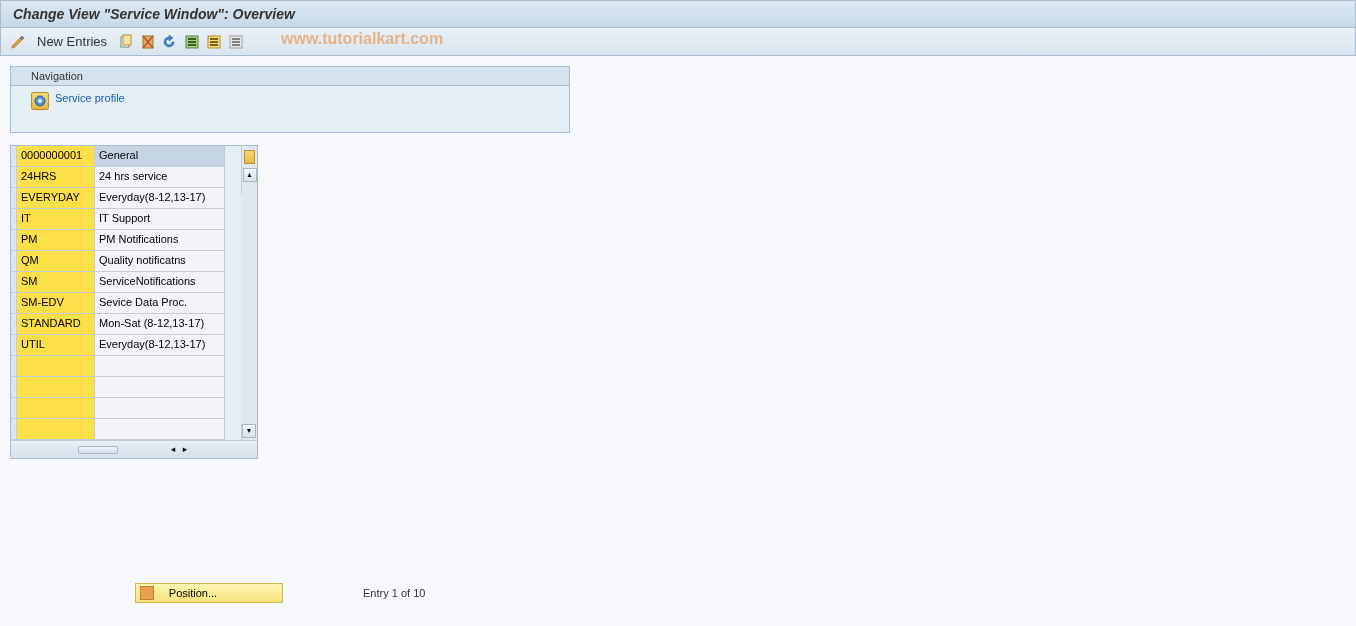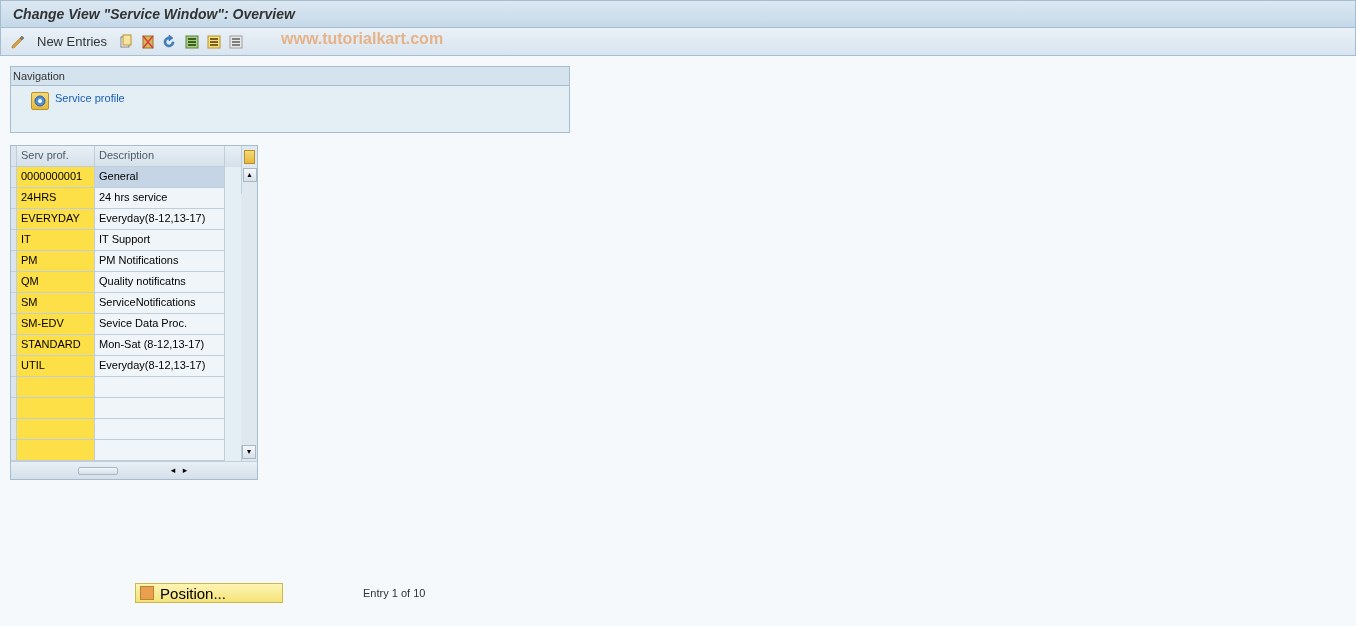--- a/index.html
+++ b/index.html
@@ -63,21 +63,21 @@
     .content-area {
       padding: 10px;
     }
     .nav-panel {
       width: 560px;
       border: 1px solid #a8bccf;
       background: #e4eef5;
     }
     .nav-header {
       background: #d5e3ee;
-      padding: 3px 2px;
+      padding: 3px 20px;
       font-size: 11px;
       color: #333;
       border-bottom: 1px solid #a8bccf;
     }
     .nav-body {
       padding: 4px 8px 20px 8px;
     }
     .nav-item {
       display: flex;
       align-items: flex-start;
@@ -217,21 +217,21 @@
       left: 135px;
       top: 583px;
       display: flex;
       align-items: center;
       gap: 80px;
     }
     .position-btn {
       background: linear-gradient(to bottom, #fef5b5, #f5e37a);
       border: 1px solid #cbb84a;
       padding: 2px 40px 2px 8px;
-      font-size: 15px;
+      font-size: 11px;
       display: flex;
       align-items: center;
       gap: 6px;
       cursor: pointer;
       height: 20px;
       width: 148px;
       justify-content: center;
       position: relative;
     }
     .position-btn-icon {
@@ -320,25 +320,20 @@
             </svg>
         </span>
         <span class="nav-link">Service profile</span>
       </div>
     </div>
   </div>
 
   <div class="table-wrapper">
     <div class="table-inner">
       <div class="table-main" id="table-main">
-          <div class="table-row header">
-            <div class="col-left"></div>
-            <div class="table-cell col-prof">Serv prof.</div>
-            <div class="table-cell col-desc">Description</div>
-          </div>
           <div class="table-row">
             <div class="col-left"></div>
             <div class="table-cell col-prof">0000000001</div>
             <div class="table-cell col-desc selected">General</div>
           </div>
           <div class="table-row">
             <div class="col-left"></div>
             <div class="table-cell col-prof">24HRS</div>
             <div class="table-cell col-desc">24 hrs service</div>
           </div>

